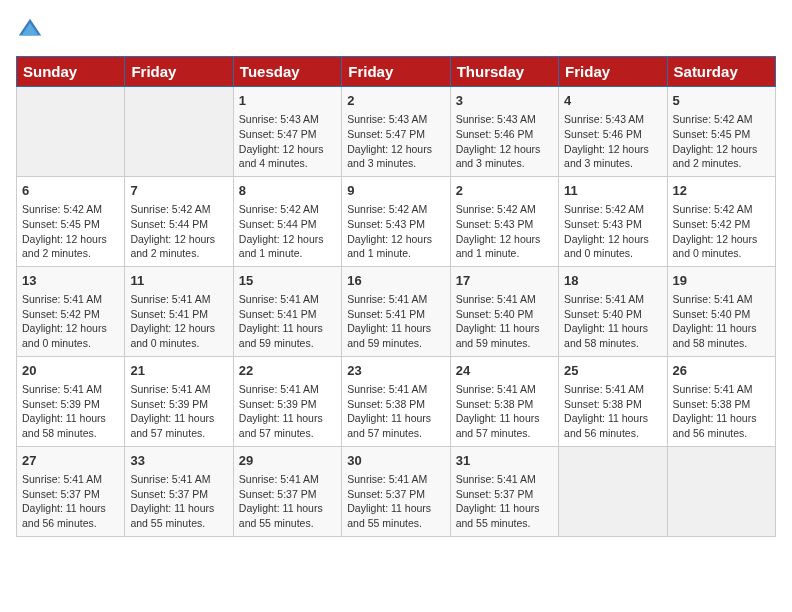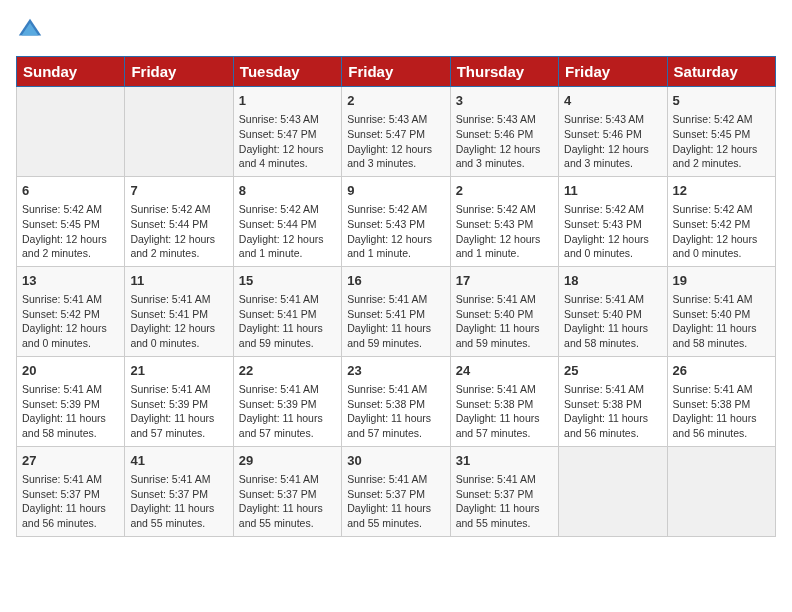--- a/index.html
+++ b/index.html
@@ -148,21 +148,21 @@
         <td><span class="day-num">20</span><span>Sunrise: 5:41 AM</span><br><span>Sunset: 5:39 PM</span><br><span>Daylight: 11 hours and 58 minutes.</span></td>
         <td><span class="day-num">21</span><span>Sunrise: 5:41 AM</span><br><span>Sunset: 5:39 PM</span><br><span>Daylight: 11 hours and 57 minutes.</span></td>
         <td><span class="day-num">22</span><span>Sunrise: 5:41 AM</span><br><span>Sunset: 5:39 PM</span><br><span>Daylight: 11 hours and 57 minutes.</span></td>
         <td><span class="day-num">23</span><span>Sunrise: 5:41 AM</span><br><span>Sunset: 5:38 PM</span><br><span>Daylight: 11 hours and 57 minutes.</span></td>
         <td><span class="day-num">24</span><span>Sunrise: 5:41 AM</span><br><span>Sunset: 5:38 PM</span><br><span>Daylight: 11 hours and 57 minutes.</span></td>
         <td><span class="day-num">25</span><span>Sunrise: 5:41 AM</span><br><span>Sunset: 5:38 PM</span><br><span>Daylight: 11 hours and 56 minutes.</span></td>
         <td><span class="day-num">26</span><span>Sunrise: 5:41 AM</span><br><span>Sunset: 5:38 PM</span><br><span>Daylight: 11 hours and 56 minutes.</span></td>
       </tr>
       <tr>
         <td><span class="day-num">27</span><span>Sunrise: 5:41 AM</span><br><span>Sunset: 5:37 PM</span><br><span>Daylight: 11 hours and 56 minutes.</span></td>
-        <td><span class="day-num">41</span><span>Sunrise: 5:41 AM</span><br><span>Sunset: 5:37 PM</span><br><span>Daylight: 11 hours and 55 minutes.</span></td>
+        <td><span class="day-num">33</span><span>Sunrise: 5:41 AM</span><br><span>Sunset: 5:37 PM</span><br><span>Daylight: 11 hours and 55 minutes.</span></td>
         <td><span class="day-num">29</span><span>Sunrise: 5:41 AM</span><br><span>Sunset: 5:37 PM</span><br><span>Daylight: 11 hours and 55 minutes.</span></td>
         <td><span class="day-num">30</span><span>Sunrise: 5:41 AM</span><br><span>Sunset: 5:37 PM</span><br><span>Daylight: 11 hours and 55 minutes.</span></td>
         <td><span class="day-num">31</span><span>Sunrise: 5:41 AM</span><br><span>Sunset: 5:37 PM</span><br><span>Daylight: 11 hours and 55 minutes.</span></td>
         <td class="empty"></td>
         <td class="empty"></td>
       </tr>
     </tbody>
 </table>
 
 </body></html>

